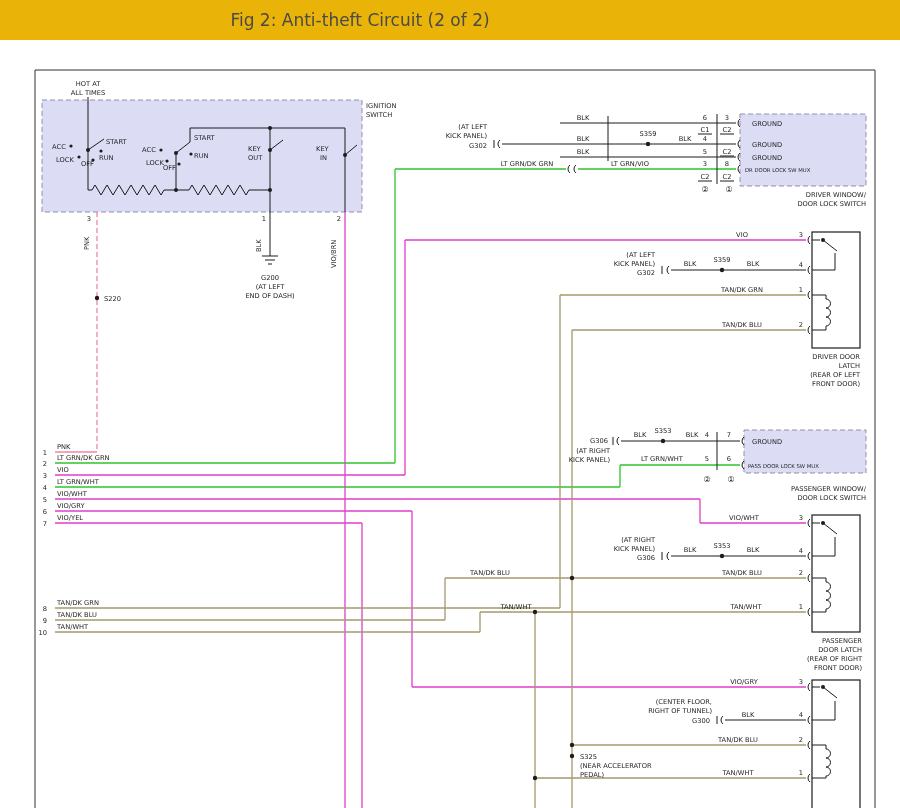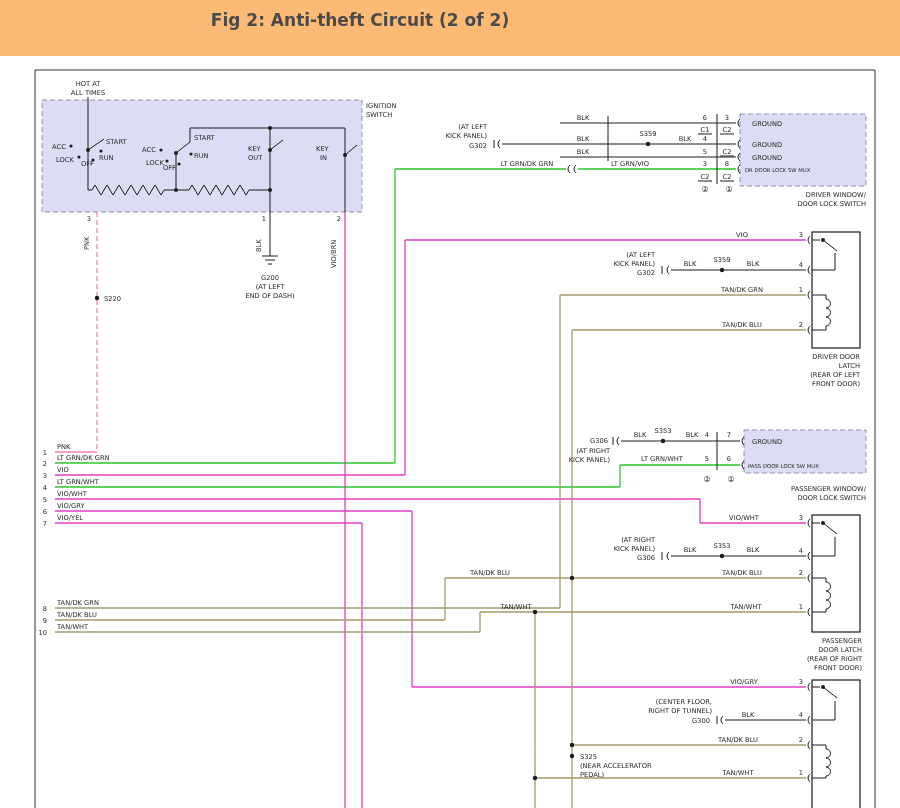--- a/index.html
+++ b/index.html
@@ -1,18 +1,18 @@
 <!DOCTYPE html>
 <html><head>
 <meta charset="utf-8">
 <style>
   html,body{margin:0;padding:0;background:#fff;}
   .stage{position:relative;width:900px;height:808px;background:#fff;overflow:hidden;
          font-family:"DejaVu Sans",sans-serif;}
-  .header-bar{position:absolute;left:0;top:0;width:900px;height:56px;background:#fdba74;font-weight:bold;}
+  .header-bar{position:absolute;left:0;top:0;width:900px;height:40px;background:#eab308;}
   .header-title{width:720px;line-height:40px;text-align:center;font-size:17px;color:#4a4a4a;}
   svg{position:absolute;left:0;top:0;}
   .blk{fill:none;stroke:#1c1c1c;stroke-width:1;}
   .wire{fill:none;stroke-width:1.3;}
   .wp{stroke:#ef85ab;}
   .wg{stroke:#2fc52f;}
   .wv{stroke:#df3fc7;}
   .wt{stroke:#a5996b;}
   .dash{stroke-dasharray:5 3;}
   .lav{fill:#dcdcf5;stroke:#8f8fae;stroke-width:1;stroke-dasharray:5 3;}

